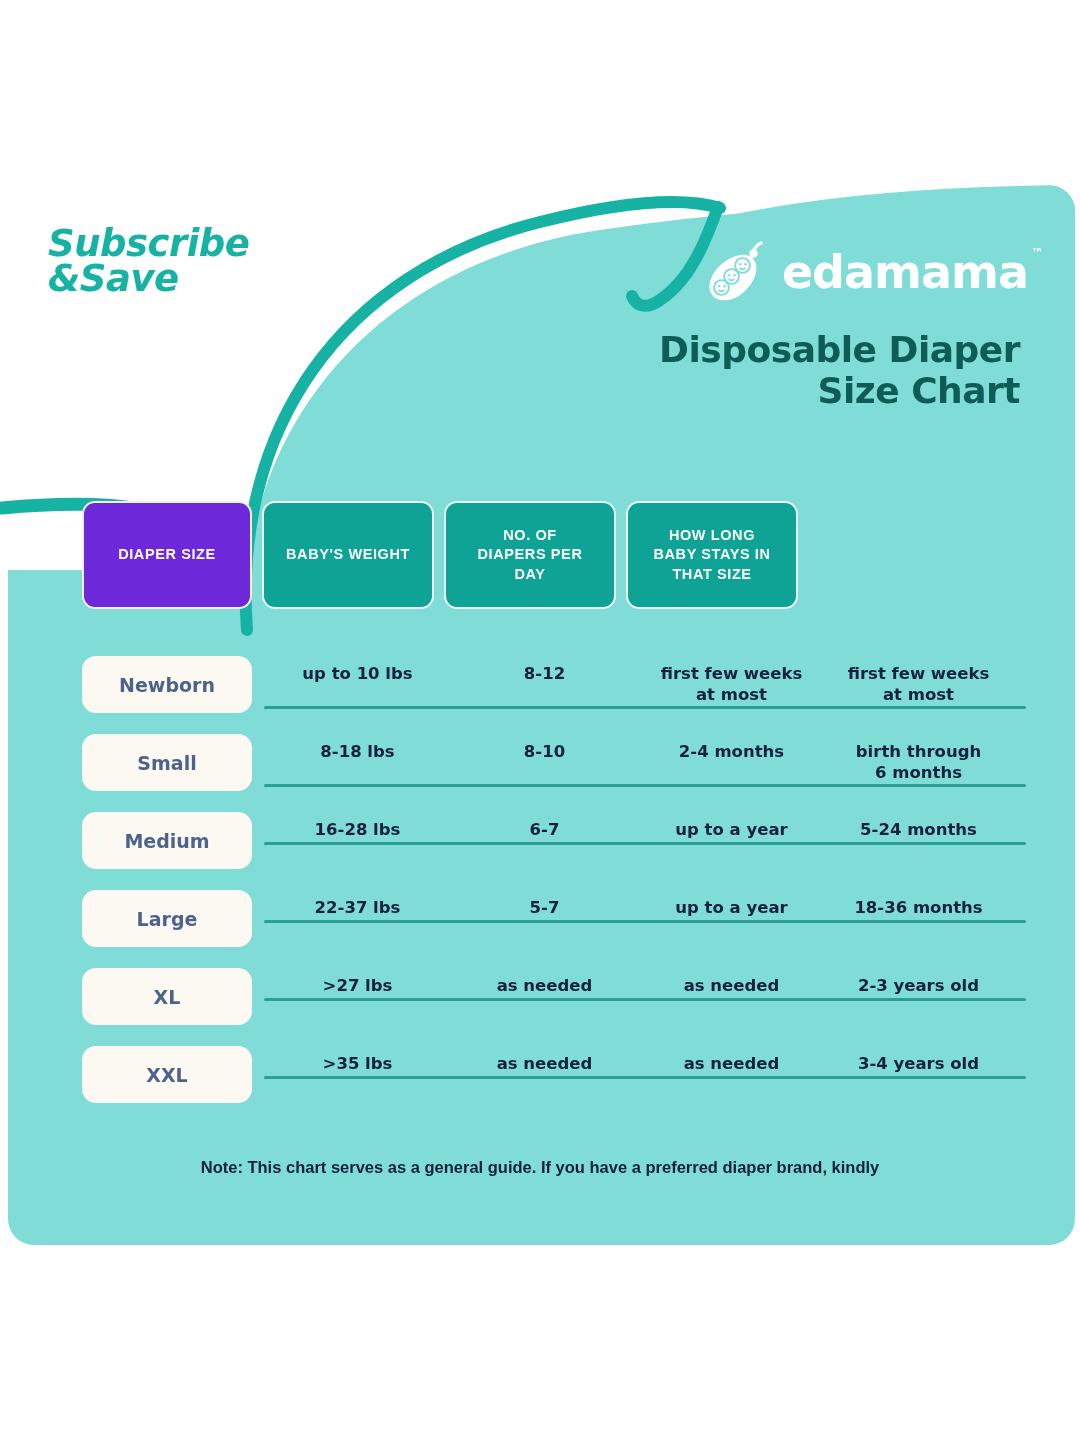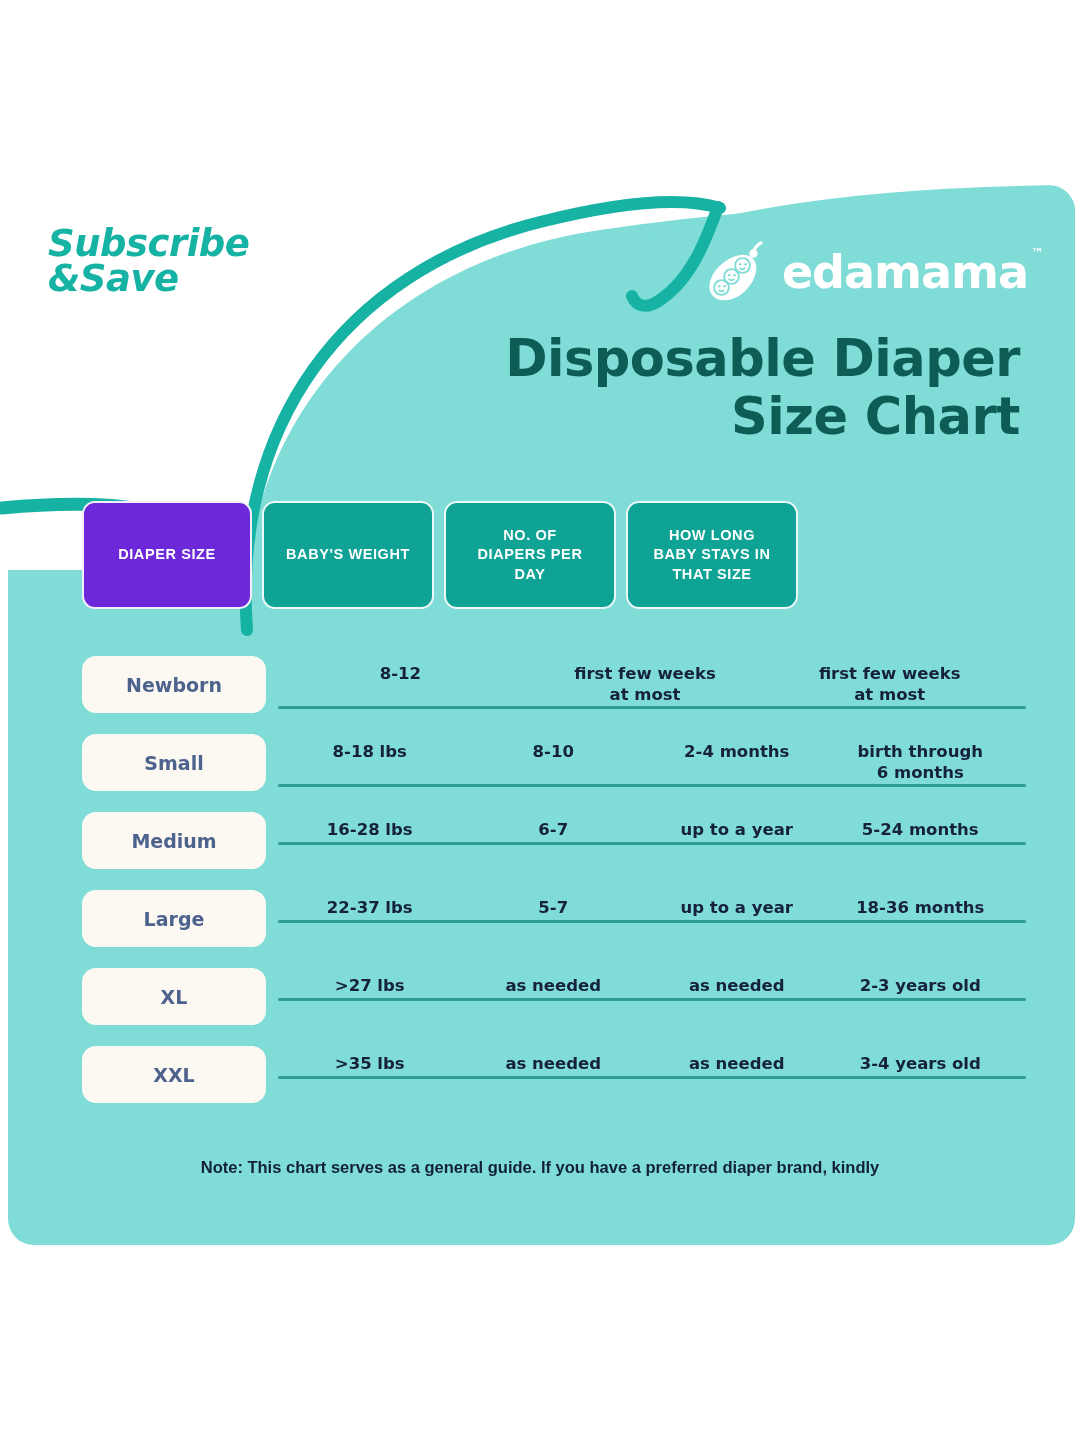--- a/index.html
+++ b/index.html
@@ -64,21 +64,21 @@
     position:absolute;top:-2px;right:-14px;
     font-size:12px;font-weight:bold;color:#ffffff;
   }
 
   
   .headline{
     position:absolute;right:60px;top:330px;width:620px;
     text-align:right;z-index:6;
     font-family:"DejaVu Sans", sans-serif;
     font-weight:bold;
-    font-size:51px;
+    font-size:36px;
     line-height:1.13;
     color:#0D5C55;
     letter-spacing:-0.5px;
   }
   .headline .l2{display:block;}
 
   
   .table-wrap{position:absolute;left:0;top:0;width:1080px;z-index:7;}
 
   .header-row{
@@ -102,21 +102,21 @@
   }
   .hcell.first{background:#6d28d9;width:170px;}
 
   .rows{position:absolute;left:82px;top:650px;width:930px;}
   .row{
     position:relative;
     height:78px;
     display:flex;align-items:flex-start;
   }
   .row .sizepill{
-    width:184px;height:57px;margin-top:6px;
+    width:170px;height:57px;margin-top:6px;
     background:#FCF9F3;
     border-radius:14px;
     display:flex;align-items:center;justify-content:center;
     color:#4D638E;
     font-weight:bold;
     font-size:19px;
     flex:0 0 auto;
     font-family:"DejaVu Sans", sans-serif;
   }
   .row .cells{
@@ -256,20 +256,21 @@
       </div>
     </div>
 
     <div class="rows">
 
       <div class="row">
         <div class="sizepill">
           <span>Newborn</span>
         </div>
         <div class="cells">
+          <div class="cell">up to 10 lbs</div>
           <div class="cell">8-12</div>
           <div class="cell">
             <div>first few weeks</div>
             <div>at most</div>
           </div>
           <div class="cell">
             <div>first few weeks</div>
             <div>at most</div>
           </div>
           <div class="rule"></div>

